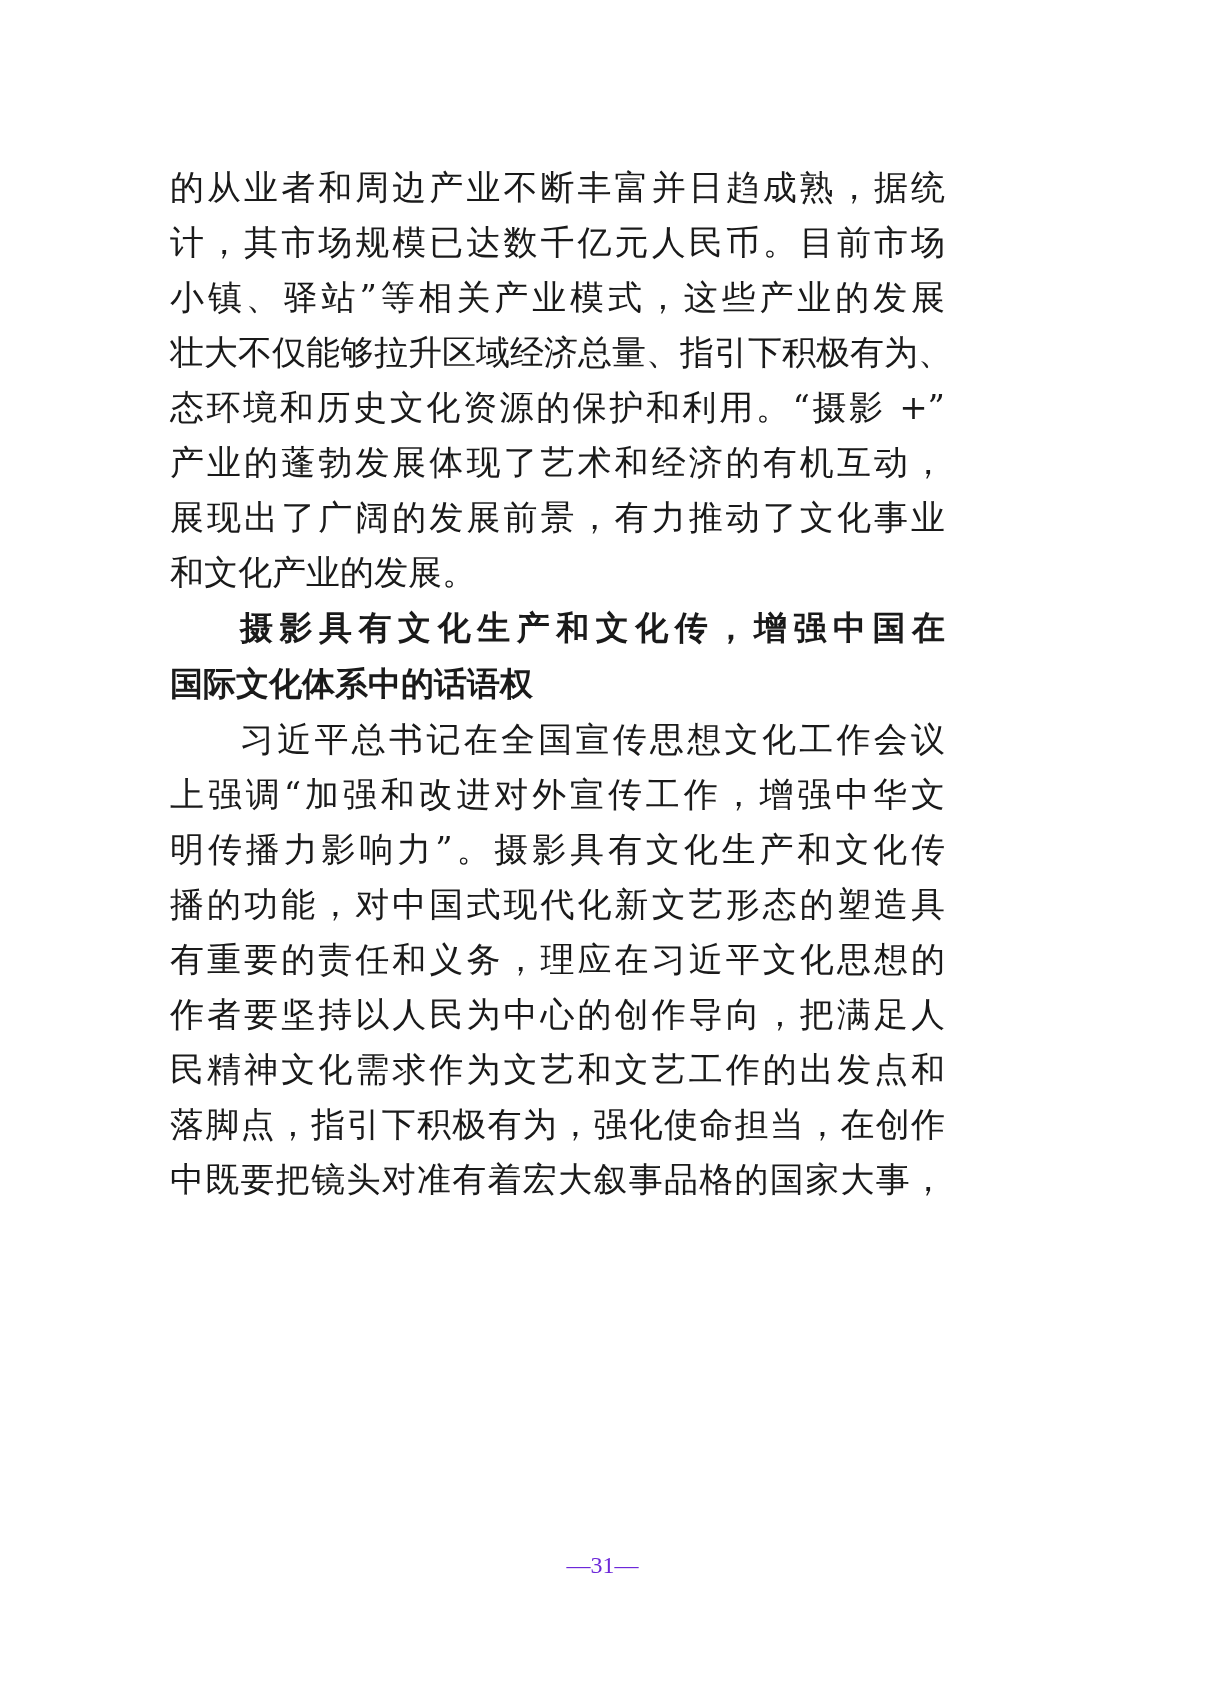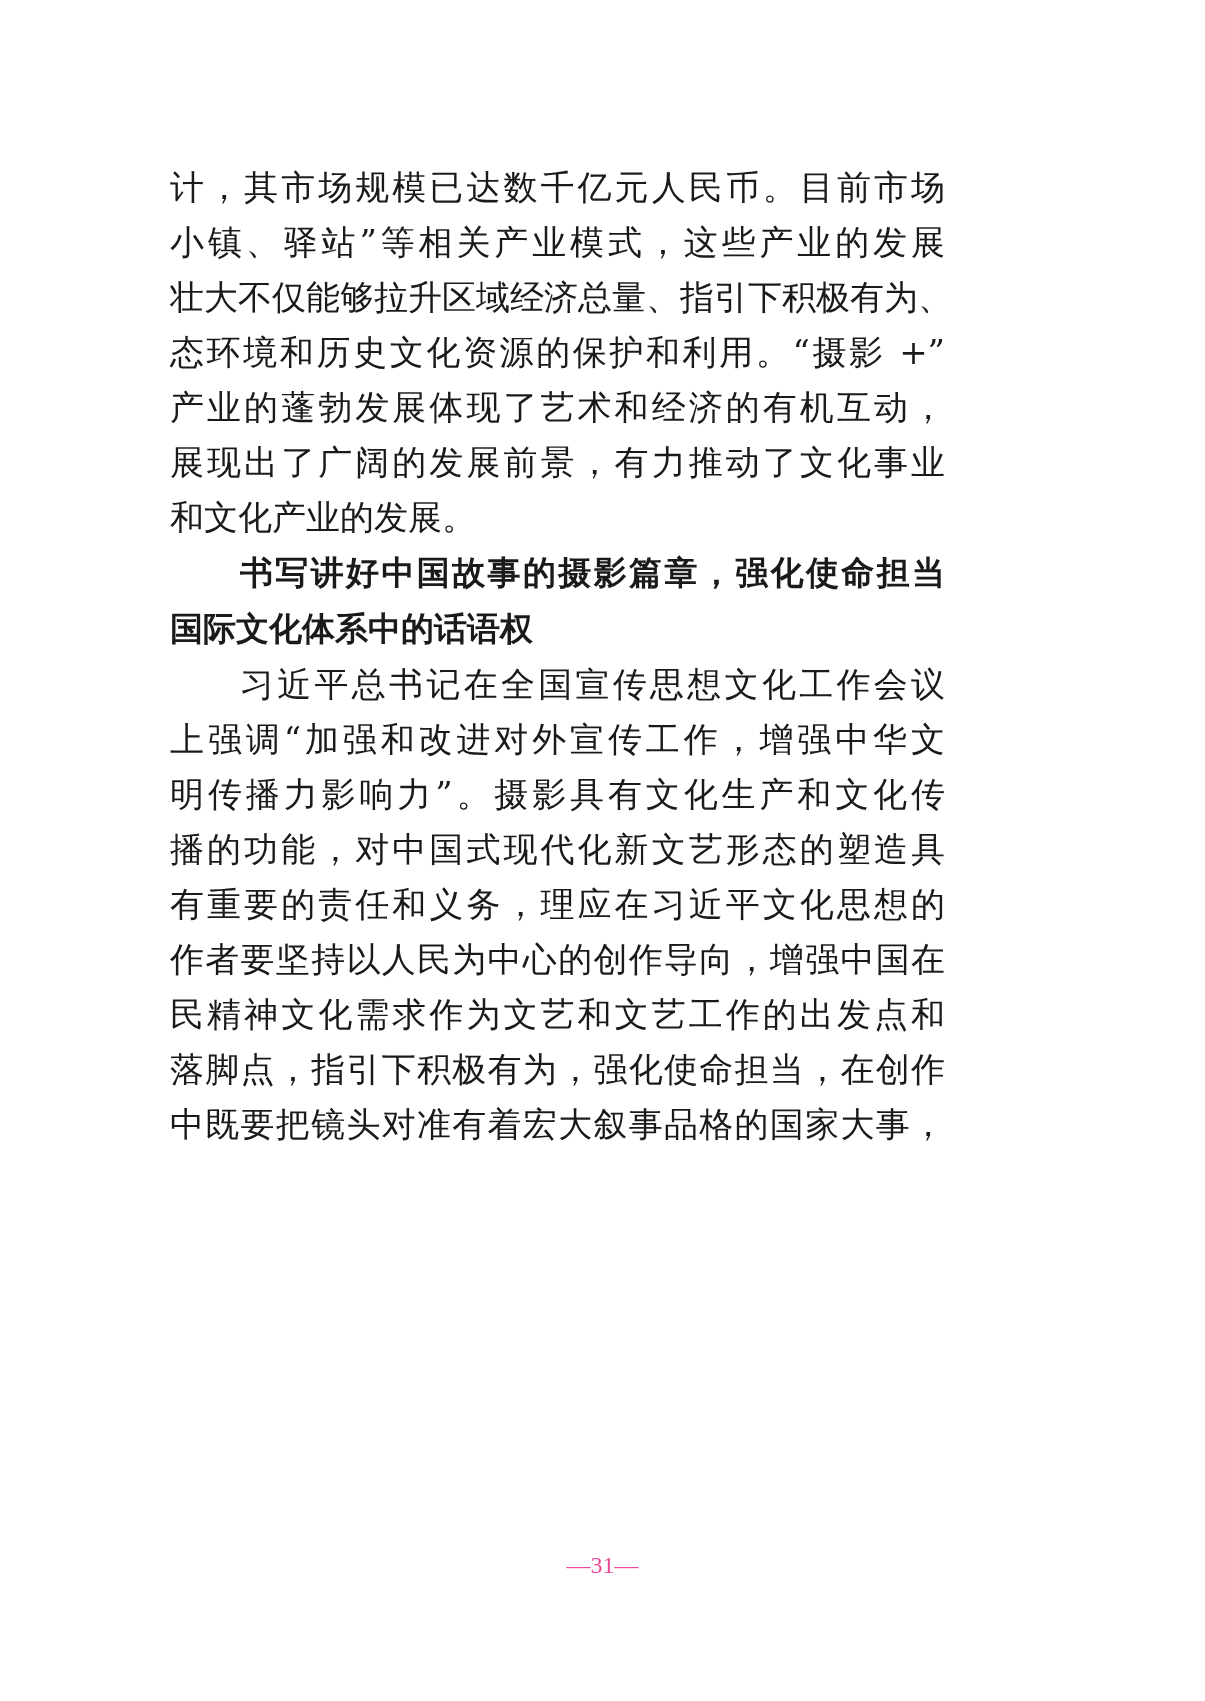--- a/index.html
+++ b/index.html
@@ -45,53 +45,54 @@
       line-height: 56px;
     }
     .page-number {
       position: absolute;
       left: 0;
       width: 1205px;
       top: 1552px;
       text-align: center;
       font-size: 24px;
       font-family: "Liberation Serif", "DejaVu Serif", serif;
-      color: #ec4899;
+      color: #6d28d9;
     }
   </style>
 </head>
 <body>
 
 <div class="page">
 
   <div class="paragraph">
+    <span class="line">的从业者和周边产业不断丰富并日趋成熟，据统</span>
     <span class="line">计，其市场规模已达数千亿元人民币。目前市场</span>
     <span class="line">小镇、驿站”等相关产业模式，这些产业的发展</span>
     <span class="line">壮大不仅能够拉升区域经济总量、指引下积极有为、</span>
     <span class="line">态环境和历史文化资源的保护和利用。“摄影 +”</span>
     <span class="line">产业的蓬勃发展体现了艺术和经济的有机互动，</span>
     <span class="line">展现出了广阔的发展前景，有力推动了文化事业</span>
     <span class="line last">和文化产业的发展。</span>
   </div>
 
   <div class="paragraph heading">
-    <span class="line indent">书写讲好中国故事的摄影篇章，强化使命担当</span>
+    <span class="line indent">摄影具有文化生产和文化传，增强中国在</span>
     <span class="line last">国际文化体系中的话语权</span>
   </div>
 
   <div class="paragraph">
     <span class="line indent">习近平总书记在全国宣传思想文化工作会议</span>
     <span class="line">上强调“加强和改进对外宣传工作，增强中华文</span>
     <span class="line">明传播力影响力”。摄影具有文化生产和文化传</span>
     <span class="line">播的功能，对中国式现代化新文艺形态的塑造具</span>
     <span class="line">有重要的责任和义务，理应在习近平文化思想的</span>
   </div>
 
   <div class="paragraph">
-    <span class="line">作者要坚持以人民为中心的创作导向，增强中国在</span>
+    <span class="line">作者要坚持以人民为中心的创作导向，把满足人</span>
     <span class="line">民精神文化需求作为文艺和文艺工作的出发点和</span>
     <span class="line">落脚点，指引下积极有为，强化使命担当，在创作</span>
     <span class="line">中既要把镜头对准有着宏大叙事品格的国家大事，</span>
   </div>
 
 </div>
 
 <div class="page-number">—31—</div>
 
 </body></html>

